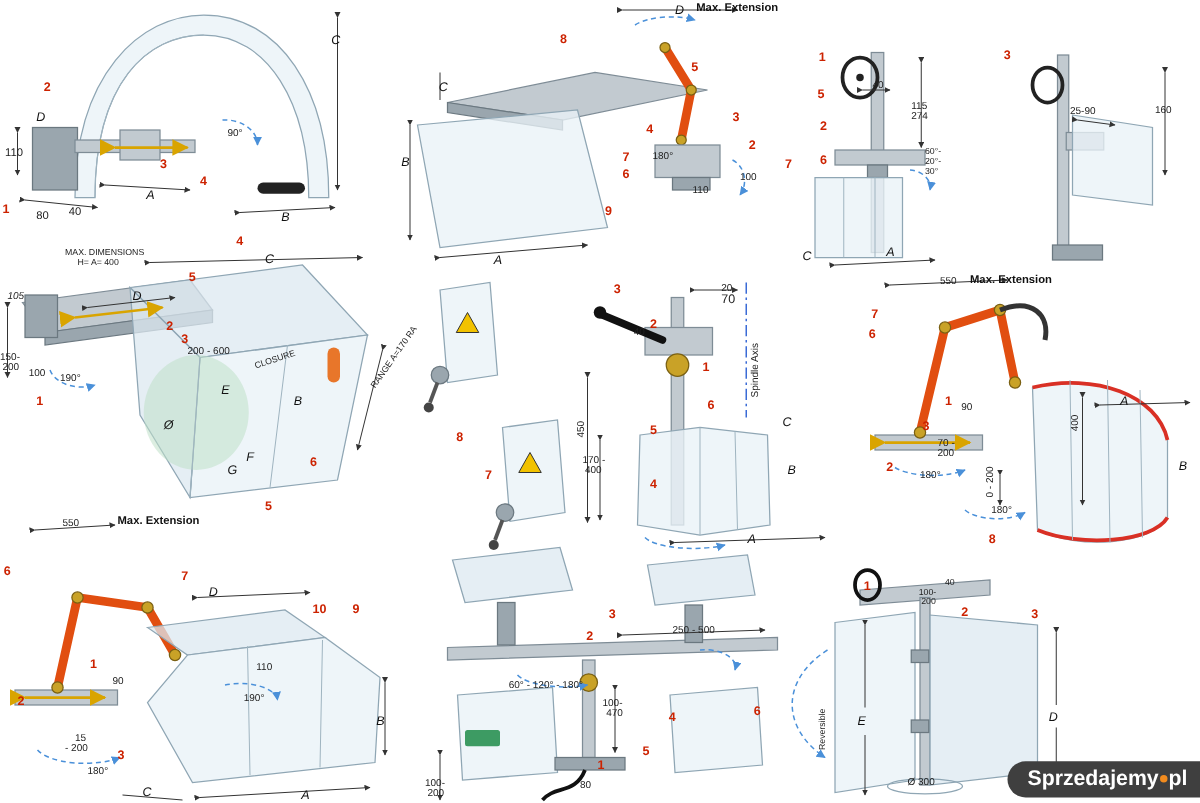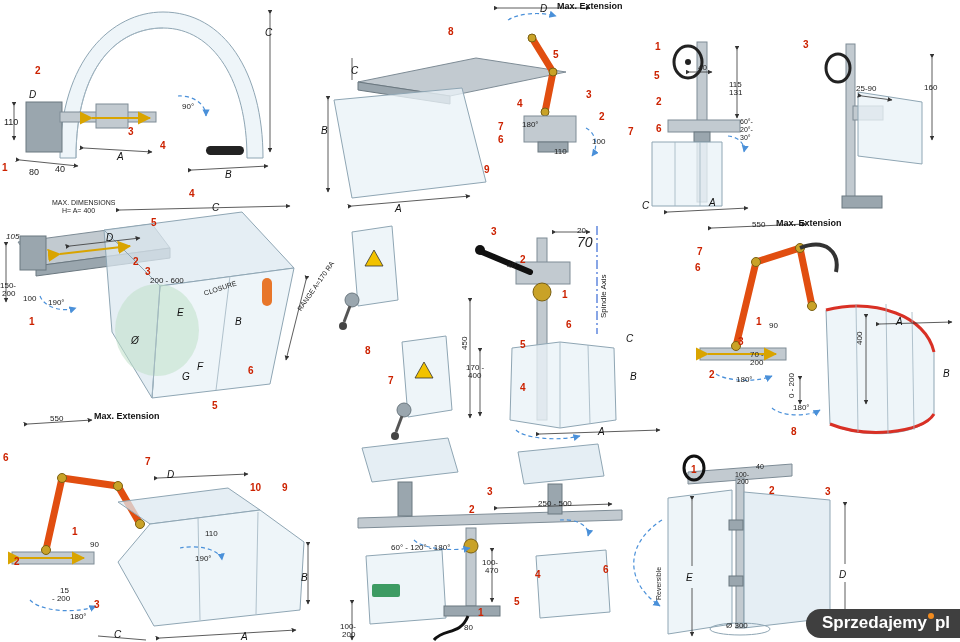--- a/index.html
+++ b/index.html
@@ -17,21 +17,21 @@
   .blu{stroke:#4a90d9;stroke-width:1.2;fill:none;stroke-dasharray:4 3;}
   .axis{stroke:#3a6bd6;stroke-width:1.2;stroke-dasharray:9 3 2 3;}
   .fold{stroke:#9fb4c0;stroke-width:0.8;fill:none;}
   .anno-layer{position:absolute;inset:0;pointer-events:none;}
   .an{position:absolute;font-size:9px;color:#222;white-space:nowrap;line-height:1;transform-origin:0 0;}
   .an.red{color:#cc2200;font-weight:bold;font-size:10px;}
   .an.let{font-style:italic;font-size:10px;color:#111;}
   .an.note{font-weight:bold;font-size:9px;color:#111;}
   .watermark{position:absolute;right:0;bottom:4px;background:#3f3f3f;color:#fff;
              border-radius:15px 0 0 15px;padding:4px 10px 5px 16px;font-weight:bold;
-             font-size:17px;display:flex;align-items:flex-start;}
+             font-size:17px;display:flex;align-items:center;}
   .watermark .dot{display:inline-block;width:6px;height:6px;border-radius:50%;
                   background:#f28b1e;margin:0 1px;}
 </style>
 </head>
 <body>
 
 <div class="canvas">
 
 <svg width="960" height="642" viewBox="0 0 960 642">
   <defs>
@@ -261,21 +261,21 @@
       <span class="an dim" style="left: 554px; top: 148px; font-size: 8px;">110</span>
       <span class="an dim" style="left: 592px; top: 138px; font-size: 8px;">100</span>
       <span class="an red" style="left: 484px; top: 165px;">9</span>
       <span class="an let" style="left: 351px; top: 66px;">C</span>
       <span class="an let" style="left: 321px; top: 126px;">B</span>
       <span class="an let" style="left: 395px; top: 204px;">A</span>
       <span class="an red" style="left: 655px; top: 42px;">1</span>
       <span class="an red" style="left: 654px; top: 71px;">5</span>
       <span class="an dim" style="left: 698px; top: 64px; font-size: 8px;">40</span>
       <span class="an dim" style="left: 729px; top: 81px; font-size: 8px;">115</span>
-      <span class="an dim" style="left: 729px; top: 89px; font-size: 8px;">131</span>
+      <span class="an dim" style="left: 729px; top: 89px; font-size: 8px;">274</span>
       <span class="an red" style="left: 656px; top: 97px;">2</span>
       <span class="an red" style="left: 656px; top: 124px;">6</span>
       <span class="an red" style="left: 628px; top: 127px;">7</span>
       <span class="an dim" style="left: 740px; top: 118px; font-size: 7px;">60°-</span>
       <span class="an dim" style="left: 740px; top: 126px; font-size: 7px;">20°-</span>
       <span class="an dim" style="left: 740px; top: 134px; font-size: 7px;">30°</span>
       <span class="an let" style="left: 642px; top: 201px;">C</span>
       <span class="an let" style="left: 709px; top: 198px;">A</span>
       <span class="an red" style="left: 803px; top: 40px;">3</span>
       <span class="an dim" style="left: 856px; top: 85px; font-size: 8px;">25-90</span>
@@ -301,21 +301,21 @@
       <span class="an let" style="left: 235px; top: 317px;">B</span>
       <span class="an dim" style="left: 296px; top: 308px; font-size: 7px; transform: rotate(-55deg);">RANGE A=170 RA</span>
       <span class="an let" style="left: 182px; top: 372px;">G</span>
       <span class="an let" style="left: 197px; top: 362px;">F</span>
       <span class="an red" style="left: 248px; top: 366px;">6</span>
       <span class="an red" style="left: 212px; top: 401px;">5</span>
       <span class="an red" style="left: 365px; top: 346px;">8</span>
       <span class="an red" style="left: 388px; top: 376px;">7</span>
       <span class="an red" style="left: 491px; top: 227px;">3</span>
       <span class="an dim" style="left: 577px; top: 227px; font-size: 8px;">20</span>
-      <span class="an dim" style="left: 577px; top: 235px; font-size: 14px; font-style: italic;">70</span>
+      <span class="an dim" style="left: 577px; top: 235px; font-size: 10px;">70</span>
       <span class="an red" style="left: 520px; top: 255px;">2</span>
       <span class="an dim" style="left: 507px; top: 262px; font-size: 8px;">40</span>
       <span class="an red" style="left: 562px; top: 290px;">1</span>
       <span class="an dim" style="left: 600px; top: 318px; font-size: 8px; transform: rotate(-90deg);">Spindle Axis</span>
       <span class="an dim" style="left: 461px; top: 350px; font-size: 8px; transform: rotate(-90deg);">450</span>
       <span class="an red" style="left: 566px; top: 320px;">6</span>
       <span class="an red" style="left: 520px; top: 340px;">5</span>
       <span class="an dim" style="left: 466px; top: 364px; font-size: 8px;">170 -</span>
       <span class="an dim" style="left: 468px; top: 372px; font-size: 8px;">400</span>
       <span class="an red" style="left: 520px; top: 383px;">4</span>
@@ -354,21 +354,21 @@
       <span class="an dim" style="left: 52px; top: 595px; font-size: 8px;">- 200</span>
       <span class="an dim" style="left: 70px; top: 613px; font-size: 8px;">180°</span>
       <span class="an dim" style="left: 195px; top: 555px; font-size: 8px;">190°</span>
       <span class="an red" style="left: 94px; top: 600px;">3</span>
       <span class="an let" style="left: 301px; top: 573px;">B</span>
       <span class="an let" style="left: 114px; top: 630px;">C</span>
       <span class="an let" style="left: 241px; top: 632px;">A</span>
       <span class="an red" style="left: 487px; top: 487px;">3</span>
       <span class="an red" style="left: 469px; top: 505px;">2</span>
       <span class="an dim" style="left: 538px; top: 500px; font-size: 8px;">250 - 500</span>
-      <span class="an dim" style="left: 391px; top: 544px; font-size: 8px; text-align: right;">60° - 120° - 180°</span>
+      <span class="an dim" style="left: 407px; top: 544px; font-size: 8px; text-align: right;">60° - 120° - 180°</span>
       <span class="an dim" style="left: 482px; top: 559px; font-size: 8px;">100-</span>
       <span class="an dim" style="left: 485px; top: 567px; font-size: 8px;">470</span>
       <span class="an red" style="left: 535px; top: 570px;">4</span>
       <span class="an red" style="left: 603px; top: 565px;">6</span>
       <span class="an red" style="left: 514px; top: 597px;">5</span>
       <span class="an red" style="left: 478px; top: 608px;">1</span>
       <span class="an dim" style="left: 464px; top: 624px; font-size: 8px;">80</span>
       <span class="an dim" style="left: 340px; top: 623px; font-size: 8px;">100-</span>
       <span class="an dim" style="left: 342px; top: 631px; font-size: 8px;">200</span>
       <span class="an red" style="left: 691px; top: 465px;">1</span>

